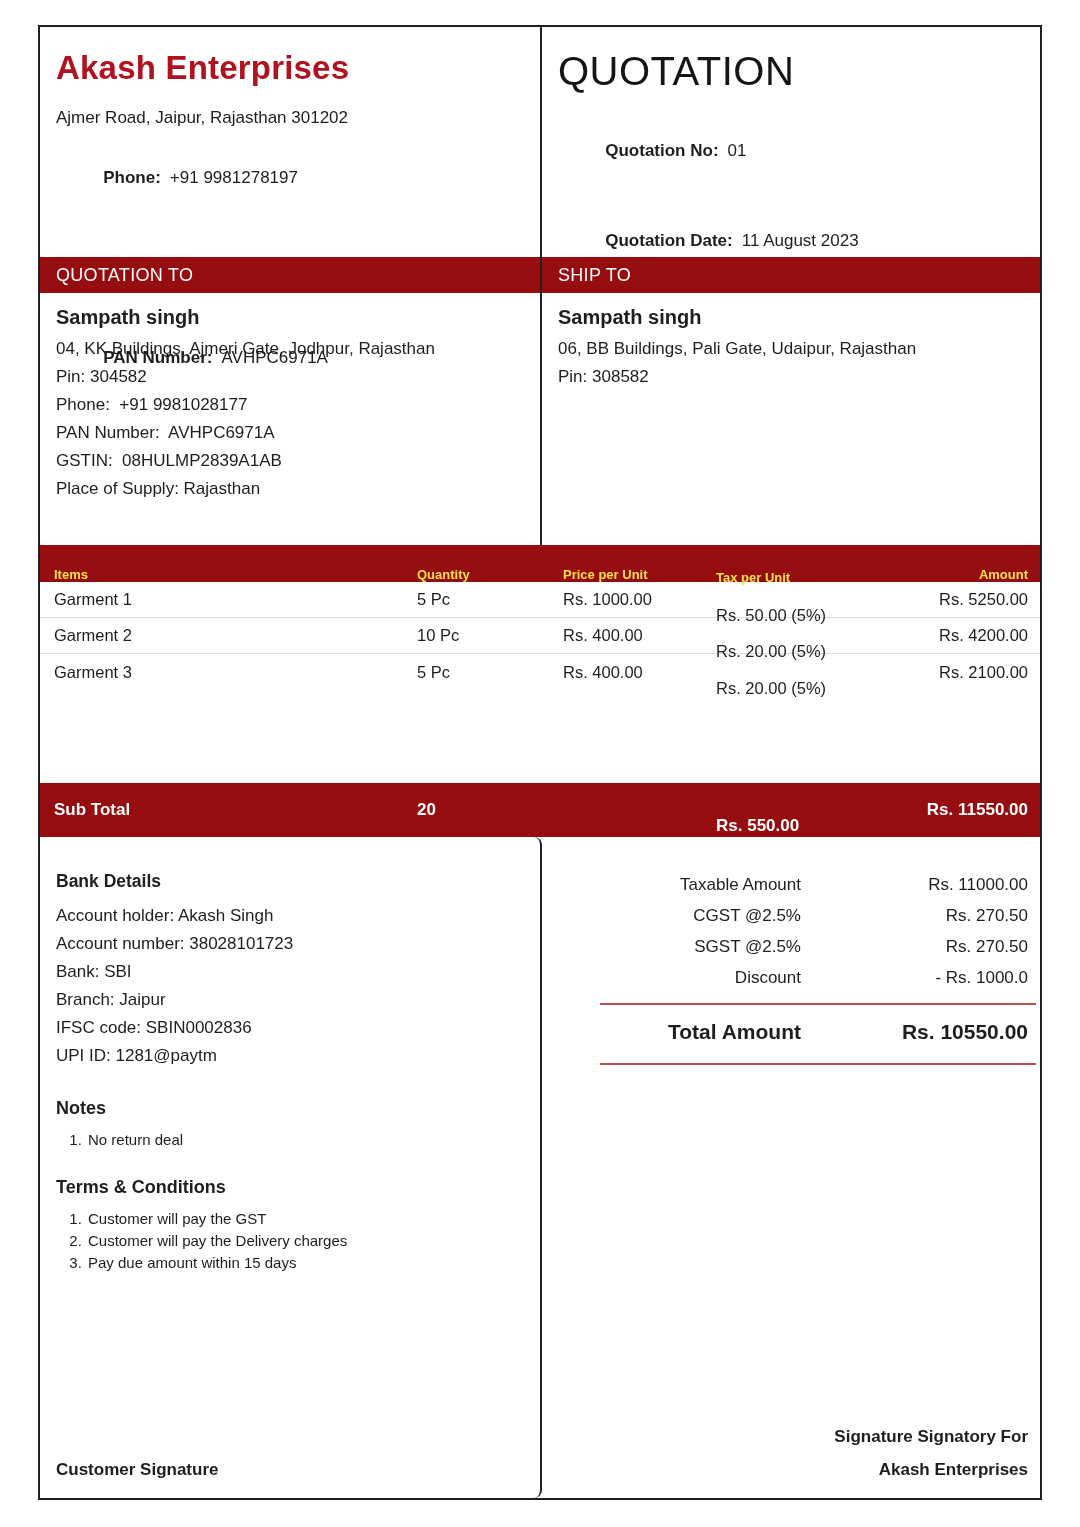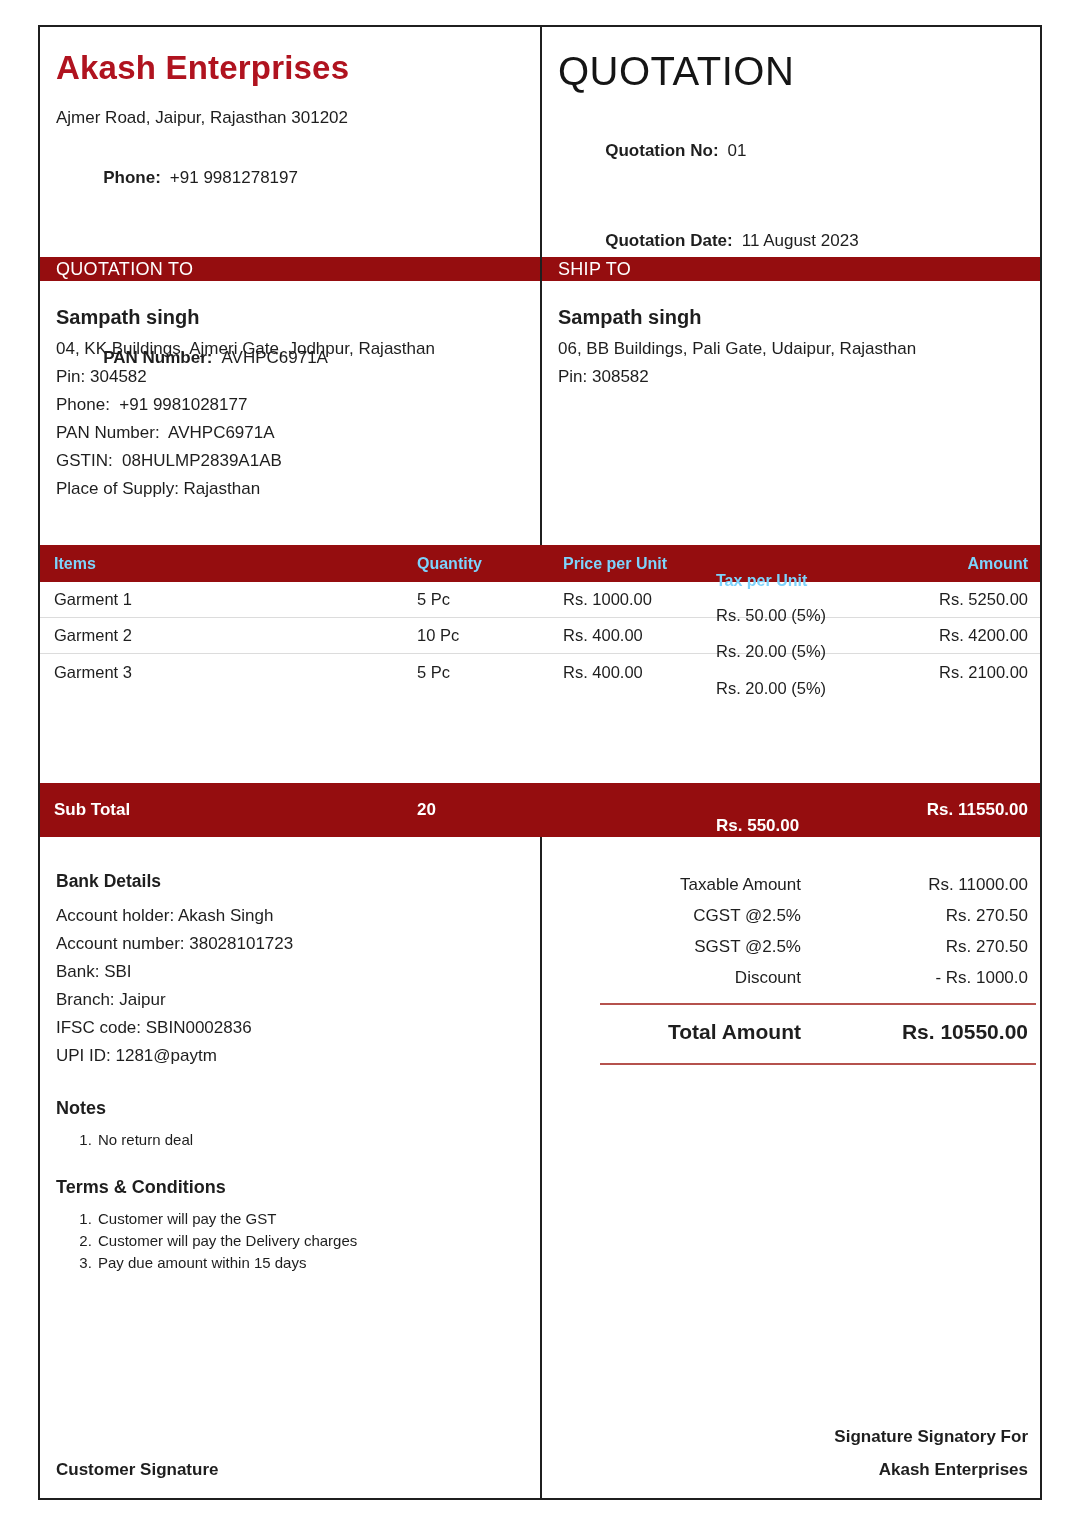--- a/index.html
+++ b/index.html
@@ -18,53 +18,53 @@
   .head-row { height:230px; }
   .head-pad { padding:22px 18px 0 16px; }
   .company-name { font-size:33px; font-weight:bold; color:#b0131f; letter-spacing:.2px; margin-bottom:16px; }
   .q-title { font-size:40px; font-weight:400; color:#151515; margin-bottom:12px; letter-spacing:.5px; }
   .info-line { font-size:17px; line-height:30px; white-space:pre-wrap; }
   .info-line .b { font-weight:bold; }
   .info-line .v { margin-left:9px; }
 
   
   .bars-row { height:36px; }
-  .redbar { height:24px; background:#950d0f; color:#ffffff; font-size:18px;
+  .redbar { height:36px; background:#950d0f; color:#ffffff; font-size:18px;
             display:flex; align-items:center; padding-left:16px; letter-spacing:.3px; }
 
   
   .addr-row { height:252px; }
   .addr-pad { padding:13px 18px 0 16px; }
   .party-name { font-size:20px; font-weight:bold; margin-bottom:6px; }
   .addr-line { font-size:17px; line-height:28px; white-space:pre-wrap; }
 
   
   .trow, .thead, .subtotal { display:flex; align-items:center; padding:0 12px 0 14px; width:100%; }
   .c1 { width:363px; }
   .c2 { width:146px; }
   .c3 { width:153px; }
   .c4 { width:150px; position:relative; top:2px;margin-top:28px; }
   .c5 { flex:1; text-align:right; }
-  .thead { height:37px; background:#950d0f; color:#7dd3fc; font-weight:bold; font-size:16px; }
+  .thead { height:37px; background:#950d0f; color:#fde047; font-weight:bold; font-size:13px;align-items:flex-end; }
   .thead .c4 { top:3px; }
   .trow { height:36px; font-size:16.5px; border-bottom:1px solid #dcdcdc; background:#fff; }
   .trow.last { border-bottom:none; }
   .filler { height:93px; }
   .subtotal { height:54px; background:#950d0f; color:#fff; font-weight:bold; font-size:17px; }
 
   
   .lower { flex:1; display:flex; }
-  .lower .cell-l { position:relative; }
+  .lower .cell-l { position:relative;border-radius:8px; }
   .lower .cell-r { position:relative; }
   .bank-block { padding:34px 18px 0 16px; }
   .block-heading { font-size:17.5px; font-weight:bold; margin-bottom:10px; }
   .bank-line { font-size:17px; line-height:28px; }
   .notes-block { padding:28px 18px 0 16px; }
   .list-heading { font-size:18px; font-weight:bold; margin-bottom:10px; }
-  ol.doc-list { margin-left:40px; }
+  ol.doc-list { margin-left:30px; }
   ol.doc-list li { font-size:15px; line-height:22px; padding-left:2px; }
   .terms-block { padding:26px 18px 0 16px; }
 
   .customer-sign { position:absolute; left:16px; bottom:18px; font-size:17px; font-weight:bold; }
 
   .totals-block { padding-top:32px; }
   .tot-row { display:flex; align-items:center; padding:0 12px; line-height:31px; font-size:17px; }
   .tot-label { flex:1; text-align:right; }
   .tot-value { width:227px; text-align:right; }
   .tot-rule { border-top:2px solid #b5524e; width:436px; margin:10px 4px 0 auto; }

